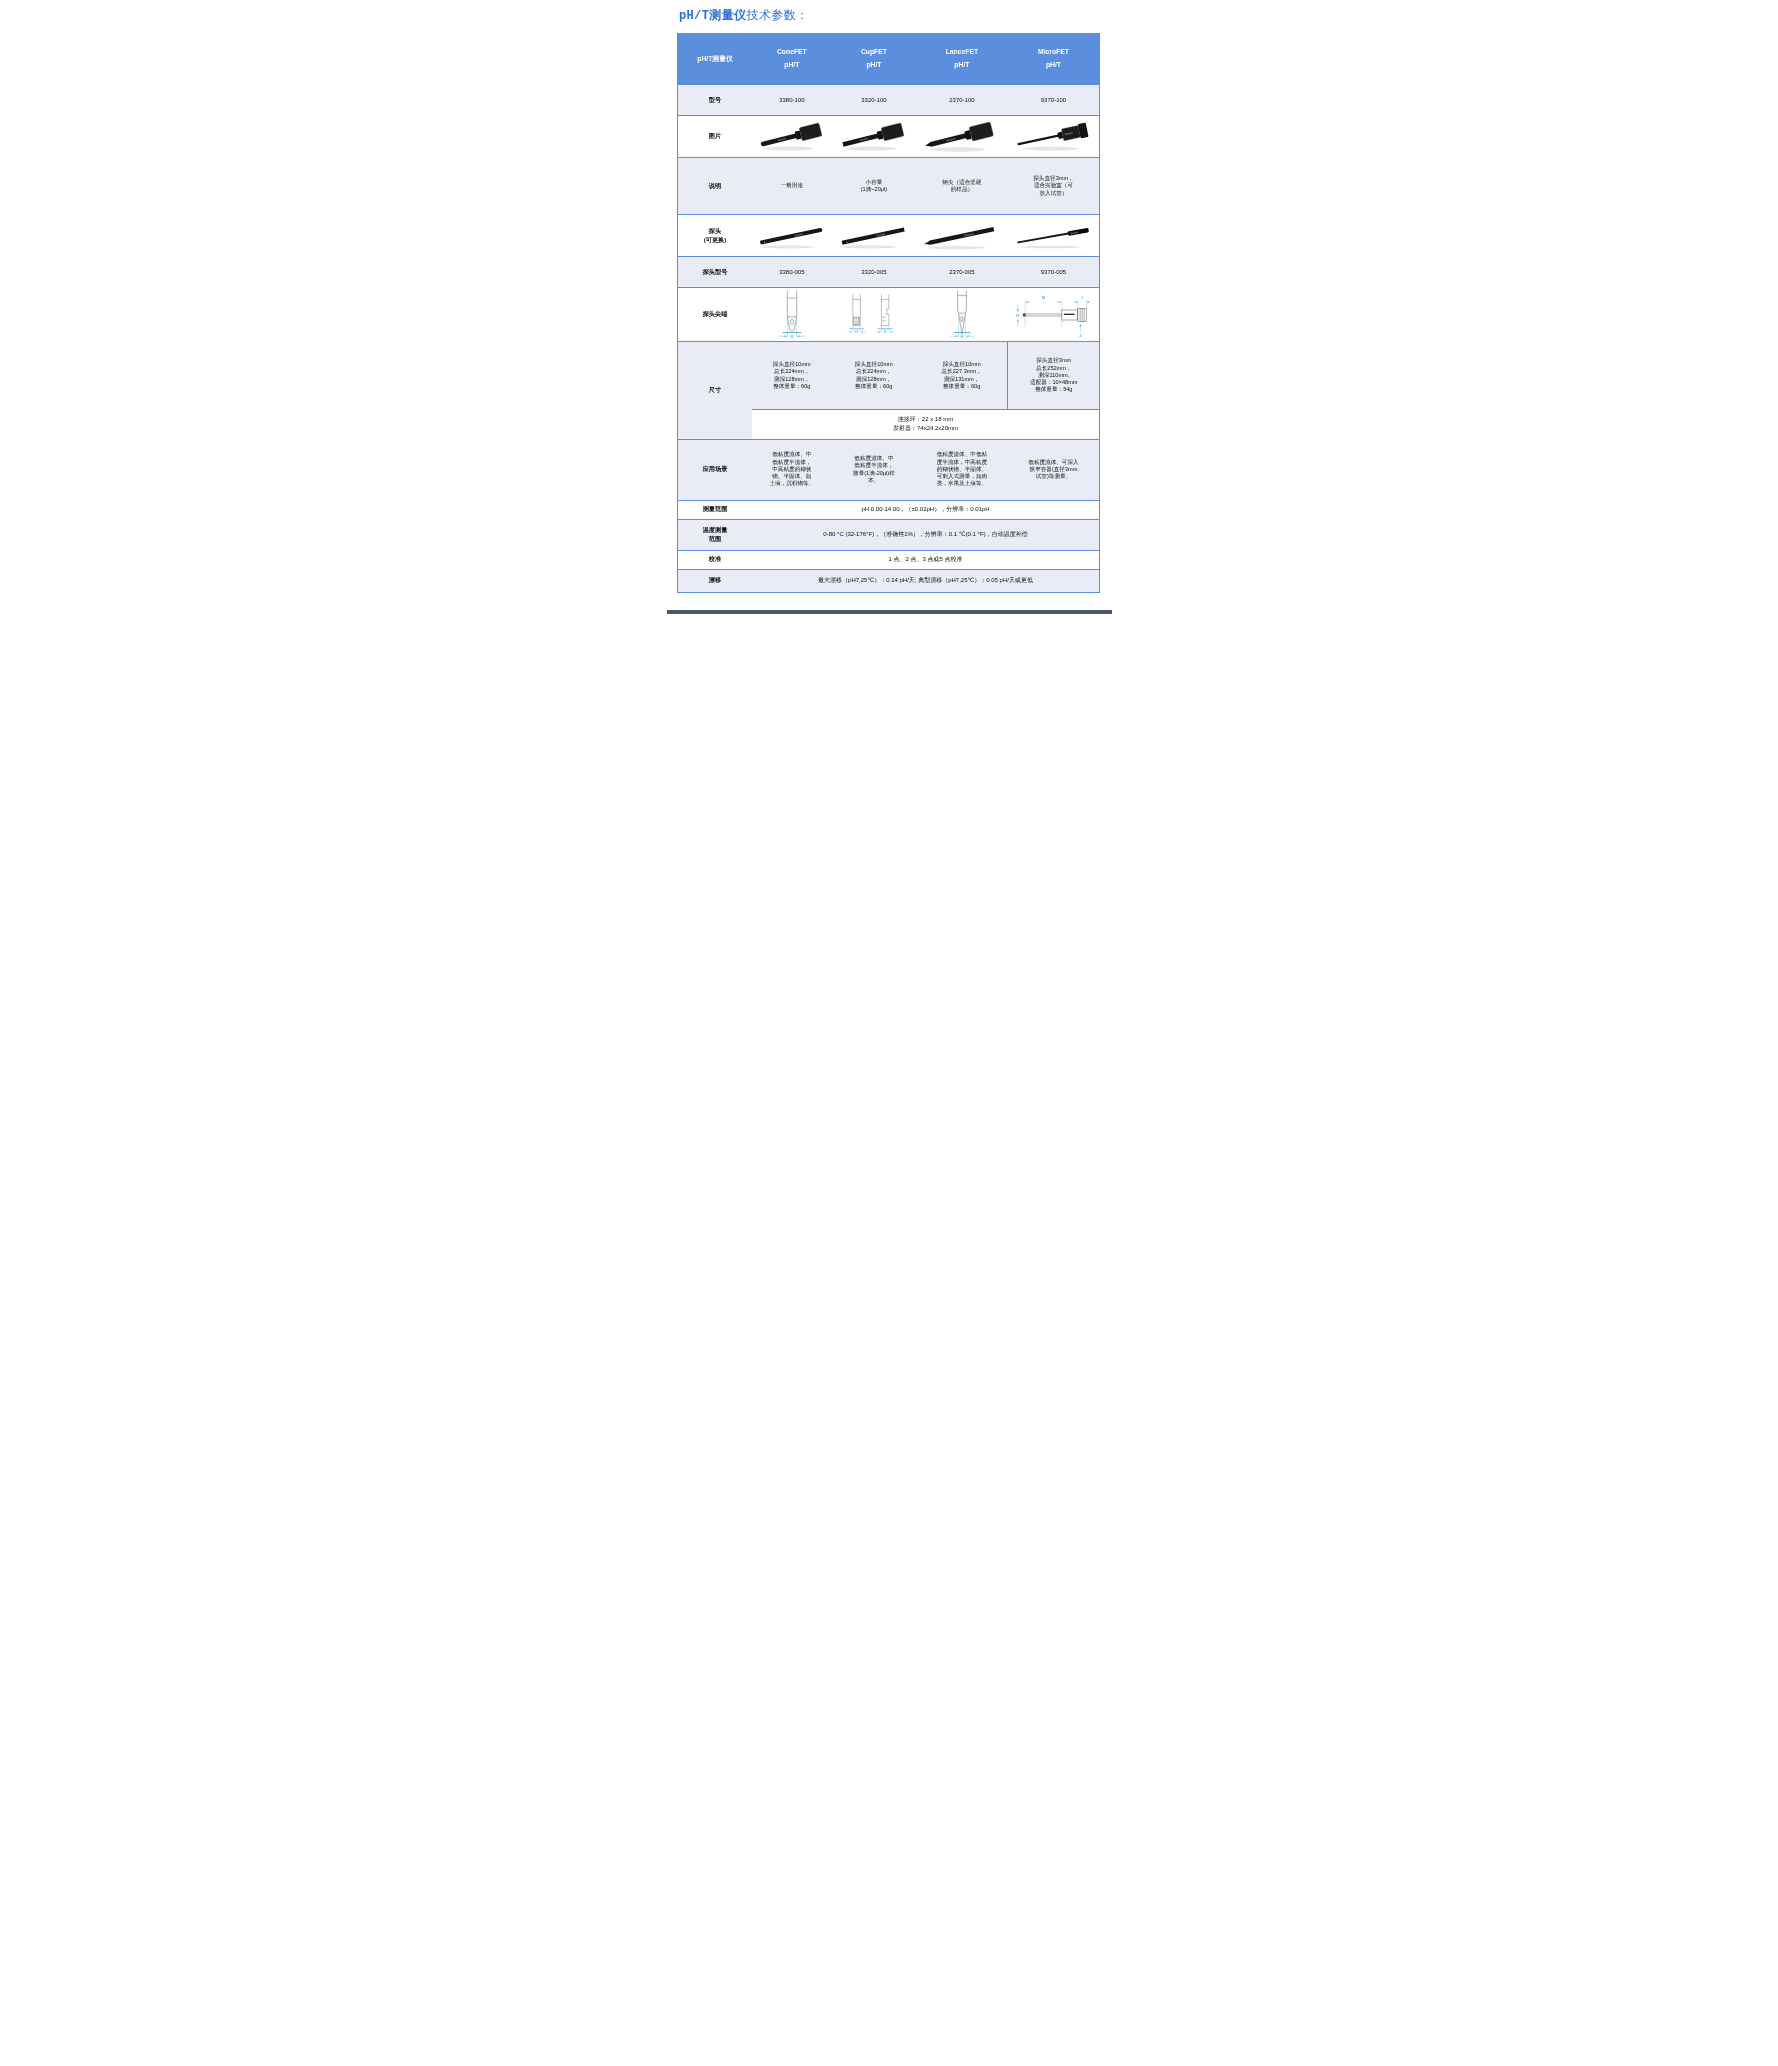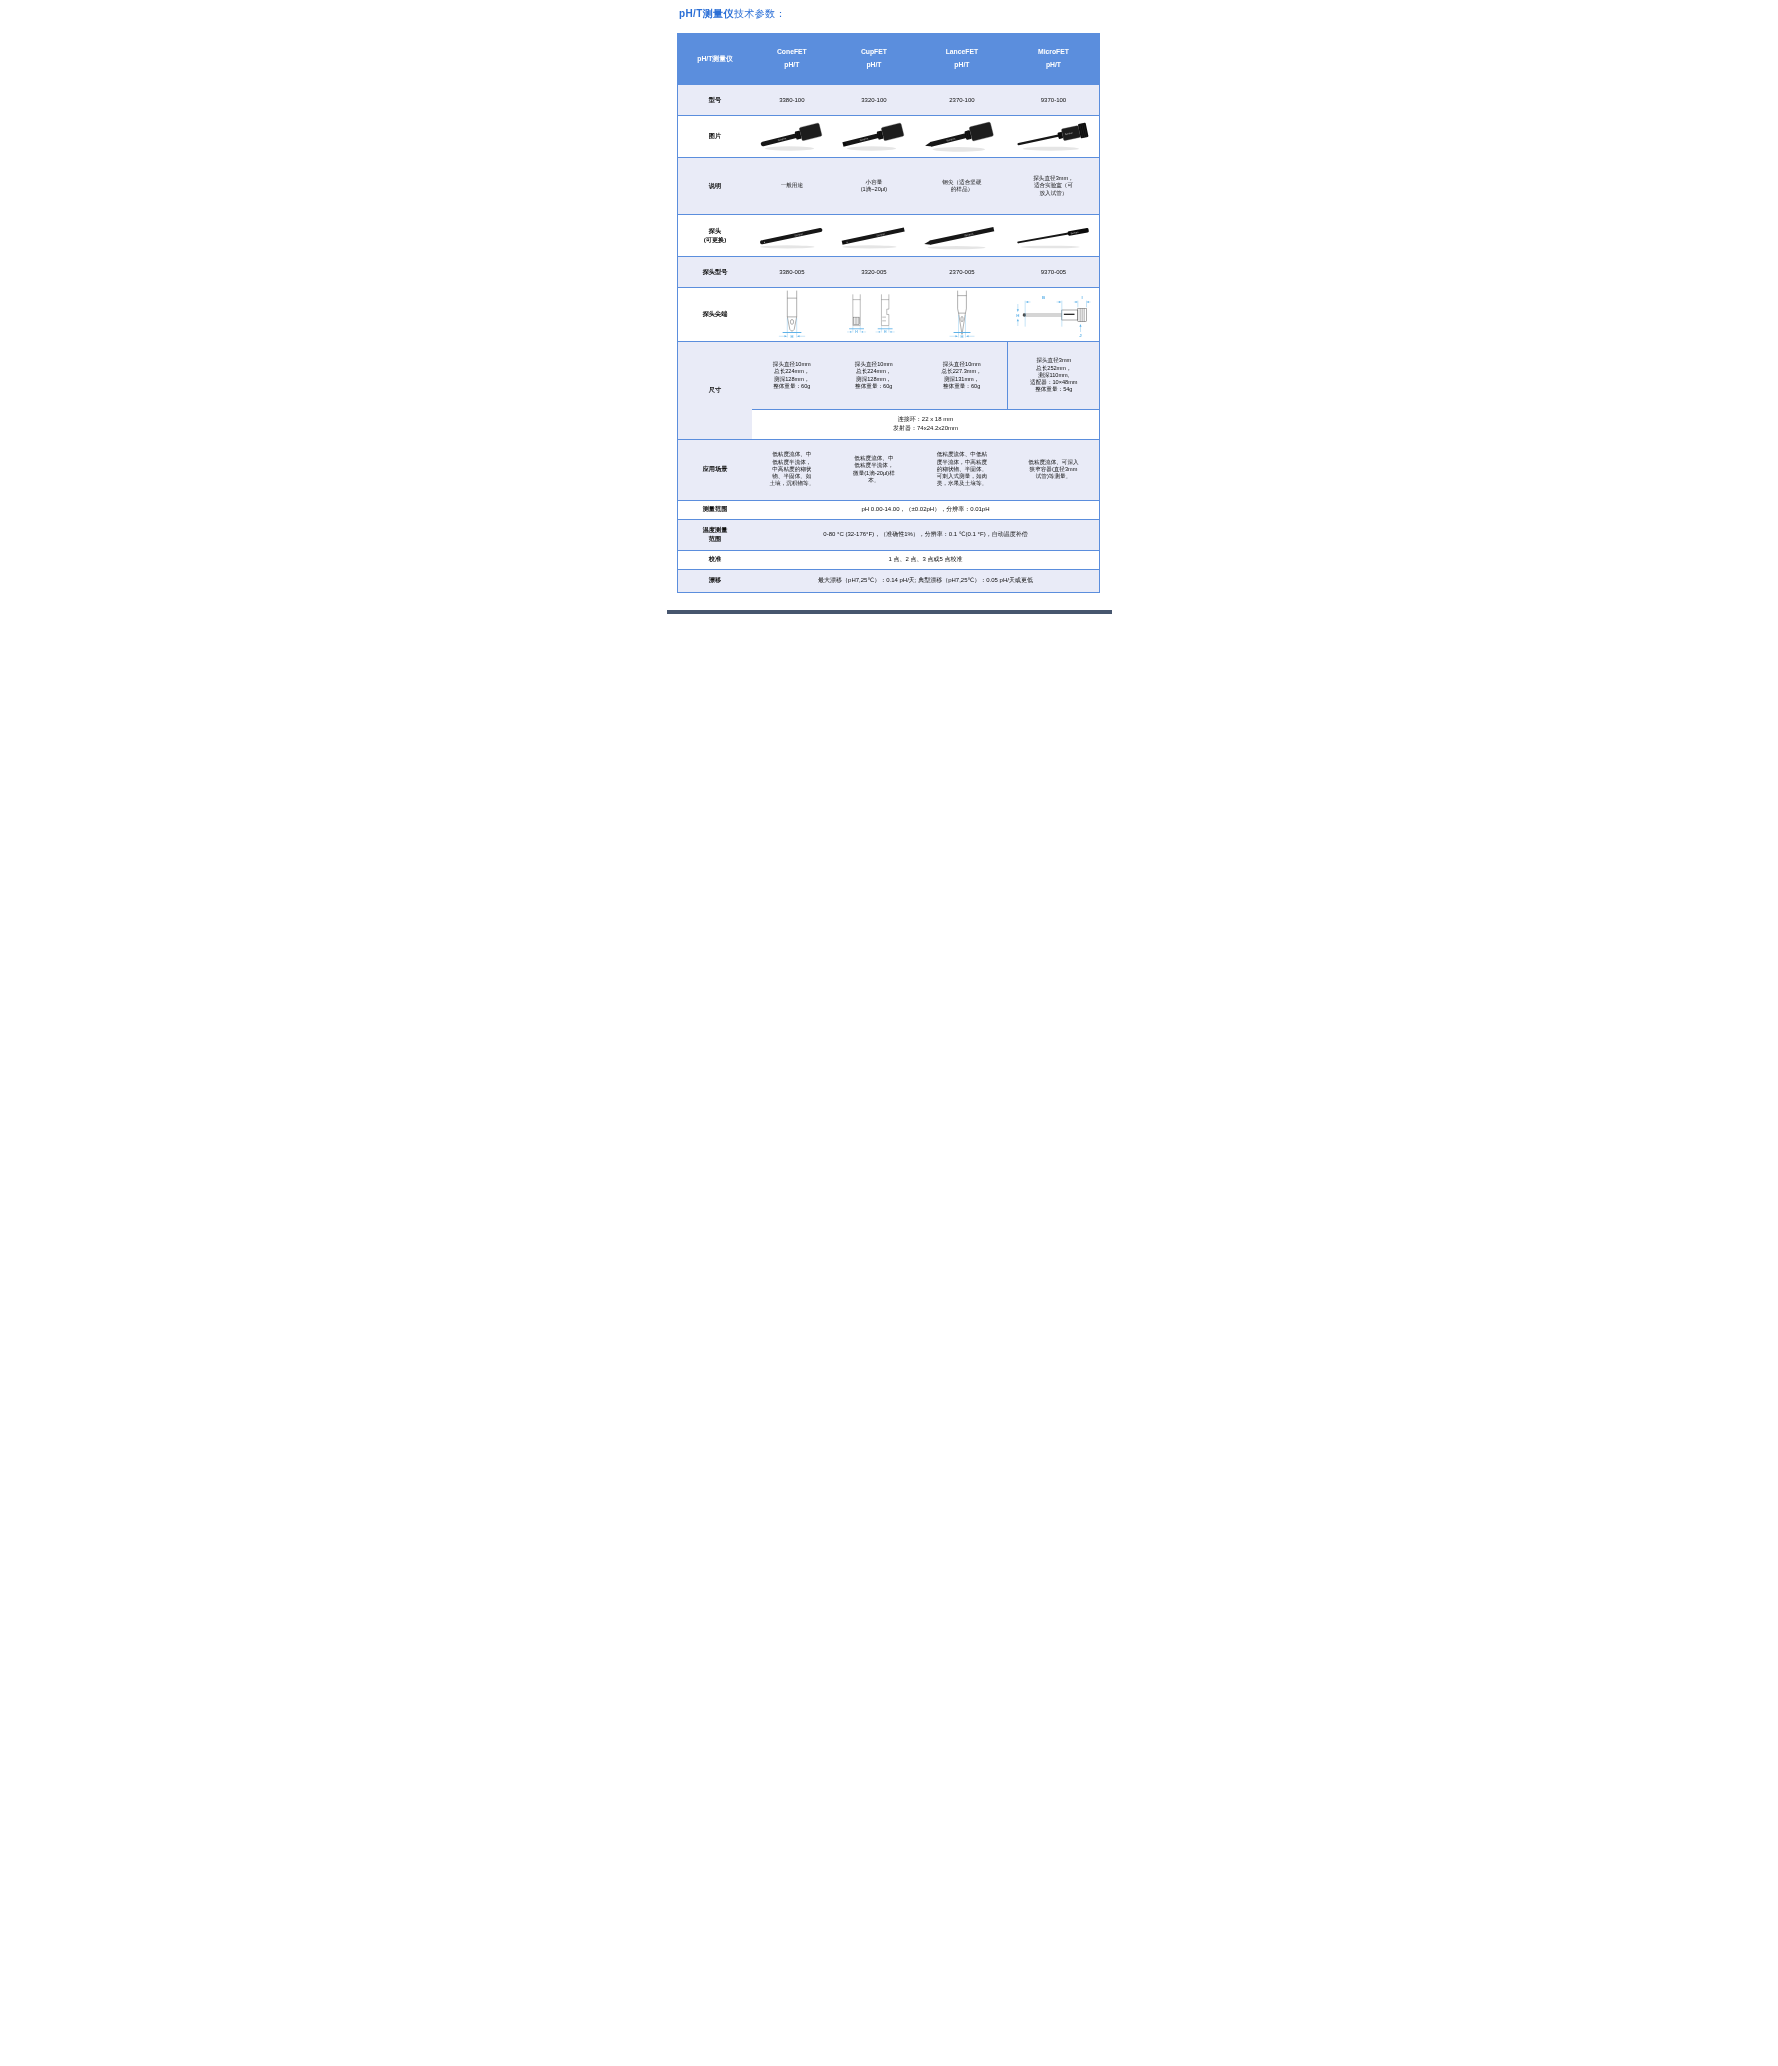--- a/index.html
+++ b/index.html
@@ -1,18 +1,18 @@
 <!DOCTYPE html>
 <html style="font-size:6.6px"><head>
 <meta charset="utf-8">
 <style>
   html,body{margin:0;padding:0;background:#ffffff;}
   .page{position:relative;width:445px;height:614px;margin:0 auto;background:#ffffff;
         font-family:"Liberation Sans","DejaVu Sans",sans-serif;color:#111;overflow:hidden;}
-  .title{position:absolute;left:12.4px;top:6.6px;font-size:10px;color:#2B6FD6;letter-spacing:0.4px;}
+  .title{position:absolute;left:12.4px;top:6.6px;font-size:12px;color:#2B6FD6;letter-spacing:0.4px;font-family:Liberation Mono, monospace;}
   .title .strong{font-weight:bold;}
   .title .normal{font-weight:normal;}
   .tbl{position:absolute;left:10.7px;top:33px;width:423px;border:1.2px solid #5B8EDD;box-sizing:border-box;background:#fff;}
   .row{display:flex;box-sizing:border-box;}
   .row + .row{border-top:1.2px solid #5B8EDD;}
   .cell{display:flex;align-items:center;justify-content:center;text-align:center;box-sizing:border-box;padding:0.8px 2.5px;}
   .c0{width:17.5%;} .c1{width:19%;} .c2{width:20%;} .c3{width:21.8%;} .c4{width:21.7%;}
   .label{font-weight:bold;font-size:6.2px;color:#0d0d0d;}
   .val{font-size:6px;color:#0d0d0d;}
   .ml{white-space:pre-line;line-height:1.3;}

